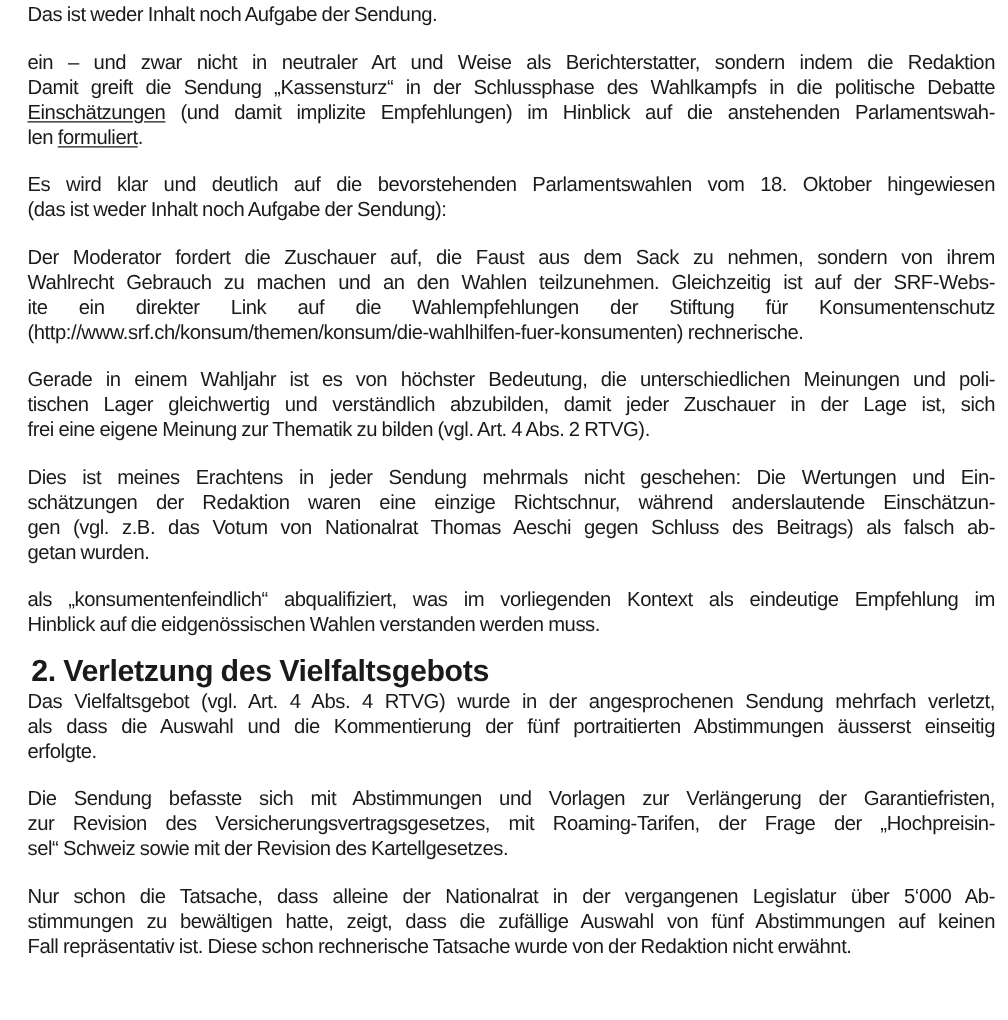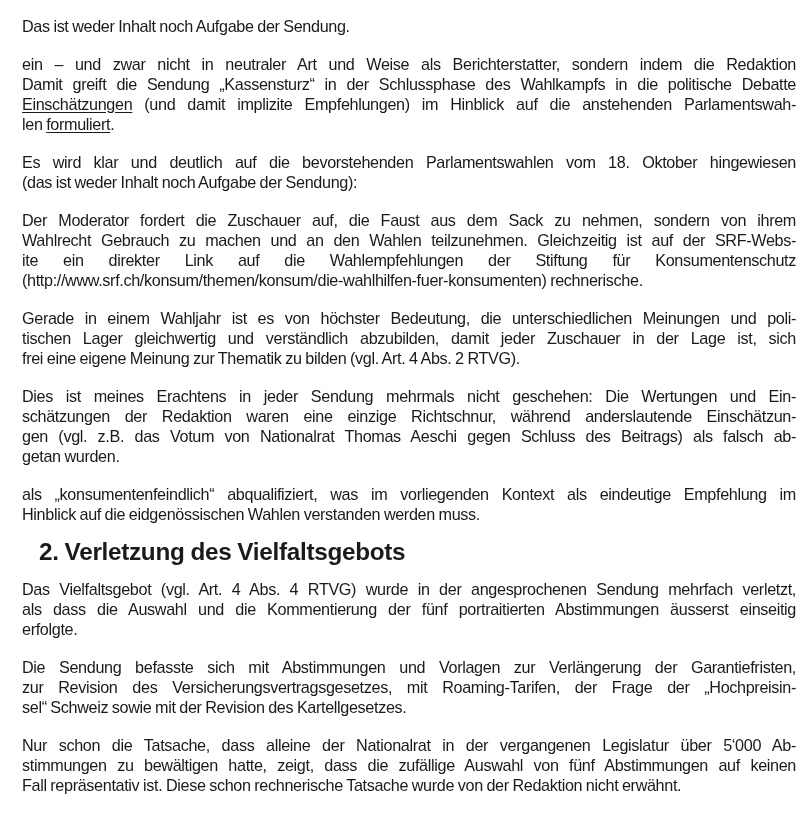--- a/index.html
+++ b/index.html
@@ -9,36 +9,36 @@
     }
     body {
       width: 806px;
       height: 816px;
       overflow: hidden;
       position: relative;
     }
     .page {
       position: absolute;
       left: 22px;
-      top: 16px;
+      top: 2px;
       width: 774px;
       font-family: "Liberation Sans", sans-serif;
       font-size: 16.2px;
       line-height: 20px;
       color: #1a1a1a;
       letter-spacing: -0.35px;
       word-spacing: -0.5px;
     }
     .para {
       margin: 0 0 18px 0;
       text-align: justify;
     }
     .heading {
       font-weight: bold;
-      margin: 17px;
+      margin: 3px;
       letter-spacing: -0.3px;
     }
     .para.after-heading { margin-top: 0; }
     .u { text-decoration: underline; text-underline-offset: 2px; }
     .line { display: block; text-align: justify; text-align-last: justify; }
     .line.end { text-align-last: left; }
   </style>
 </head>
 <body>
 

